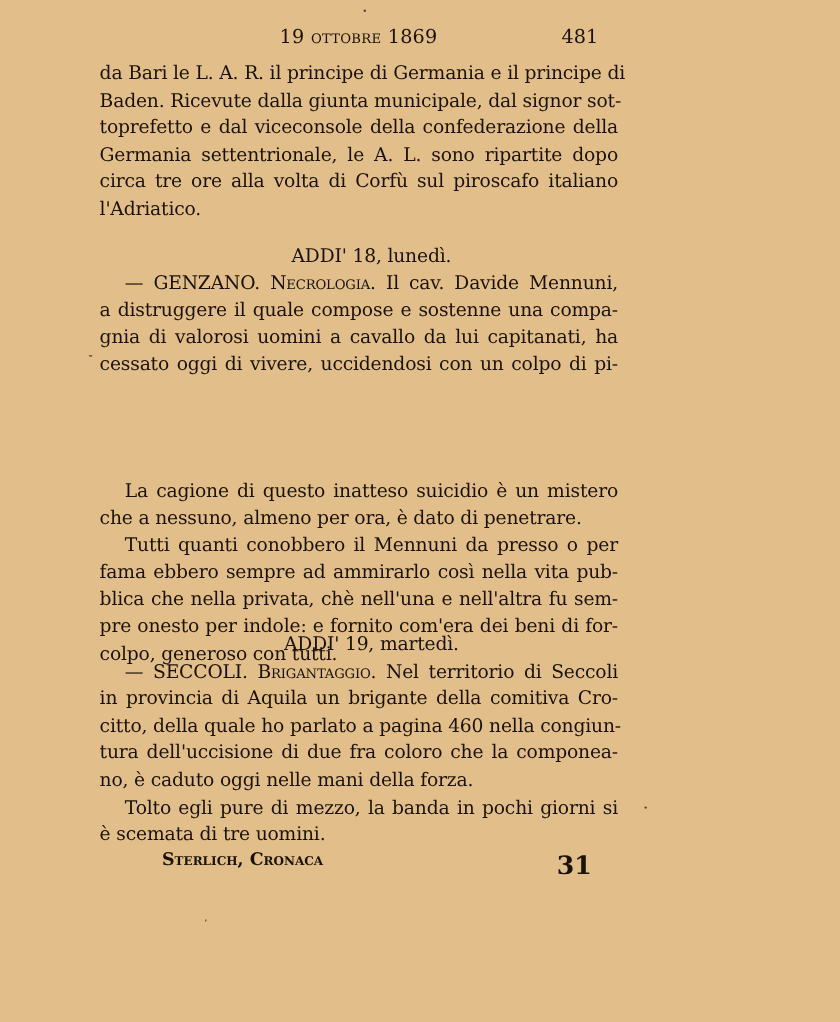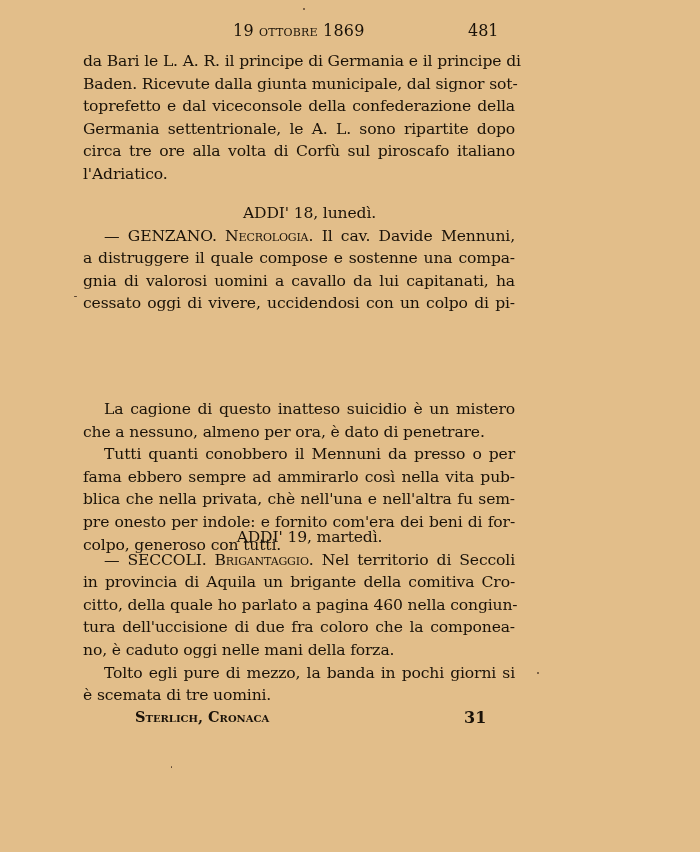--- a/index.html
+++ b/index.html
@@ -92,21 +92,21 @@
     }
     .footer .sig {
       position: absolute;
       left: 19px;
       font-variant: small-caps;
       margin-left: 33px;
     }
     .footer .sig-no {
       position: absolute;
       left: 381px;
-      font-size: 16px;
+      font-size: 21px;
     }
     .speck {
       position: absolute;
       width: 2px;
       height: 2px;
       background: #5a4530;
       border-radius: 1px;
     }
   </style>
 </head>

